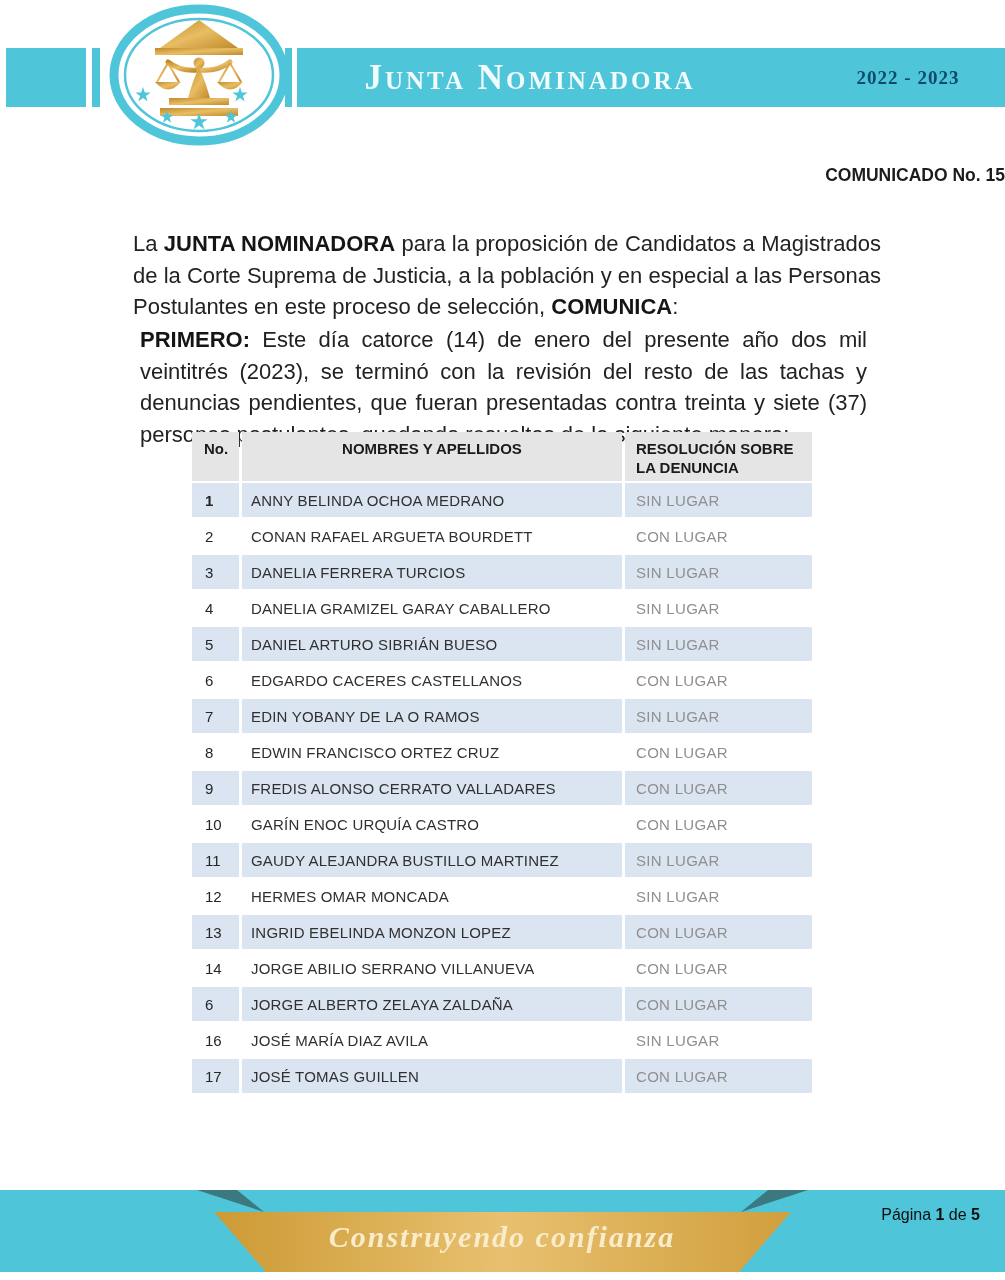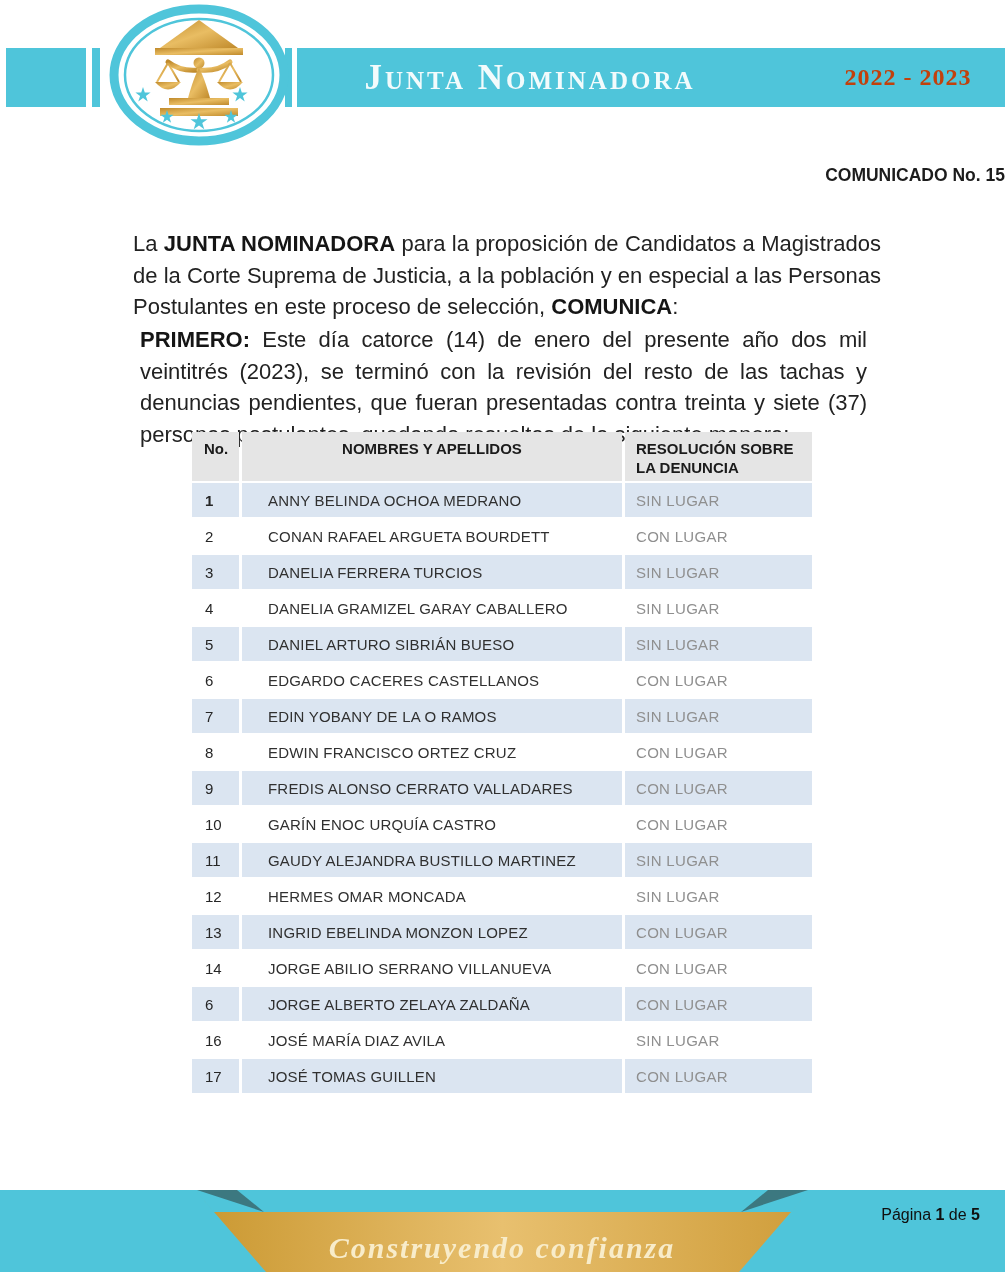--- a/index.html
+++ b/index.html
@@ -13,21 +13,21 @@
   .banner-title {
     position:absolute; top:48px; left:300px; width:460px; height:59px;
     line-height:59px; text-align:center;
     font-family:"Liberation Serif", serif; font-variant:small-caps;
     font-weight:bold; font-size:35px; letter-spacing:3px; color:#f2fbfc;
   }
   .banner-years {
     position:absolute; top:48px; left:822px; width:172px; height:59px;
     line-height:59px; text-align:center;
     font-family:"Liberation Serif", serif; font-weight:bold;
-    font-size:24px; color:#c2410c; letter-spacing:1px;
+    font-size:19px; color:#0c4a6e; letter-spacing:1px;
   }
 
   
   .page-title {
     position:absolute; top:165px; left:0; width:1005px; text-align:right;
     font-size:17.5px; font-weight:bold; color:#1c1c1c;
   }
   .para { position:absolute; font-size:22px; line-height:31.5px; text-align:justify; color:#222222; }
   .para b { font-weight:bold; color:#151515; }
   .para-intro  { top:206px; left:133px; width:748px; }
@@ -41,30 +41,30 @@
     background:#e5e5e5; color:#1b1b1b; font-weight:bold; font-size:15px;
     padding-top:7px; box-sizing:border-box; line-height:19px;
   }
   .h-no   { padding-left:12px; }
   .h-name { text-align:center; }
   .h-res  { padding-left:11px; padding-right:16px; }
   .trow { height:34px; margin-bottom:2px; }
   .trow > div { display:flex; align-items:center; font-size:15px; box-sizing:border-box; background:#ffffff; }
   .trow:nth-child(odd) > div { background:#dbe5f1; }
   .c-no   { padding-left:13px; color:#262626; }
-  .c-name { padding-left:26px;  color:#303030; letter-spacing:0.2px; }
+  .c-name { padding-left:9px;  color:#303030; letter-spacing:0.2px; }
   .c-res  { padding-left:11px; color:#8f8f8f; letter-spacing:0.3px; }
   .trow:first-child .c-no { font-weight:bold; }
 
   
   .footer-svg { position:absolute; top:1188px; left:0; }
   .footer-slogan {
     position:absolute; top:1220px; left:302px; width:400px; text-align:center;
     font-family:"Liberation Serif", serif; font-style:italic; font-weight:bold;
-    font-size:30px; letter-spacing:2px; color:#f8ecca;margin-top:11px;
+    font-size:30px; letter-spacing:2px; color:#f8ecca;
   }
   .page-indicator {
     position:absolute; top:1206px; left:830px; width:150px; text-align:right;
     font-size:16px; color:#101010;
   }
   .page-indicator b { font-weight:bold; }
 </style>
 </head>
 <body>
 

